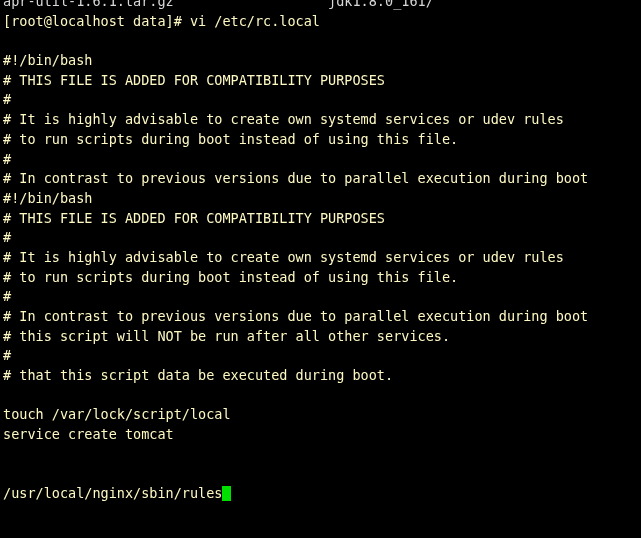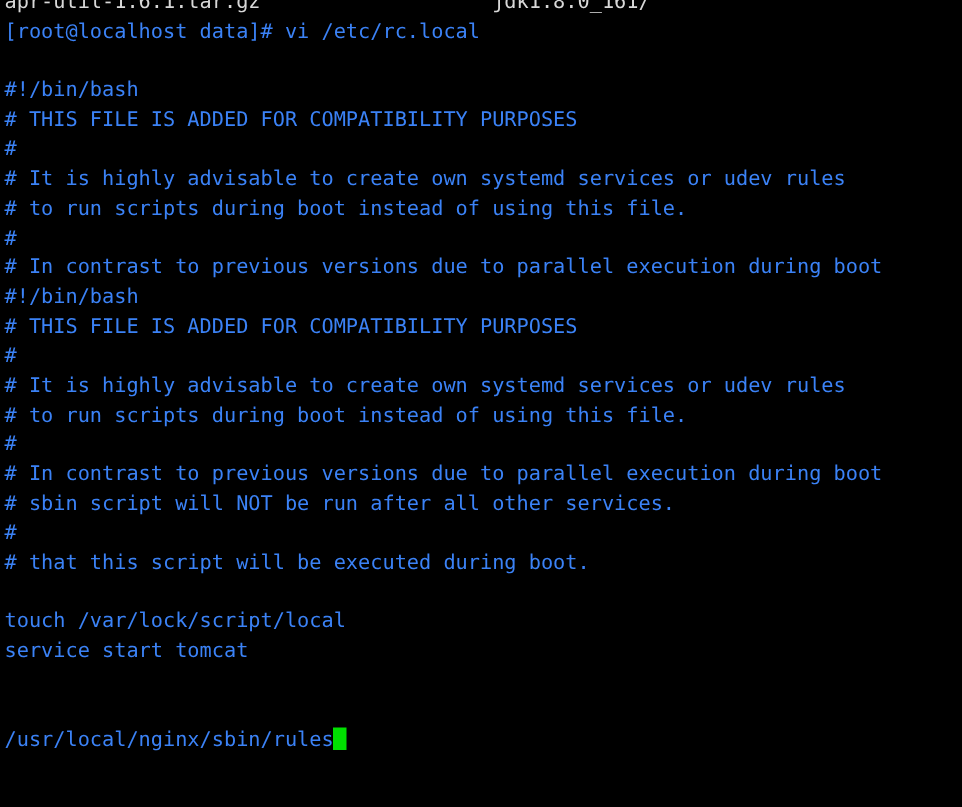--- a/index.html
+++ b/index.html
@@ -36,21 +36,21 @@
     top: -8px;
     width: 641px;
   }
 
   .term-line {
     height: 19.7px;
     line-height: 19.7px;
     white-space: pre;
     padding-left: 3px;
     box-sizing: border-box;
-    color: #3b82f6;
+    color: #fef9c3;
     font-family: "DejaVu Sans Mono", "Liberation Mono", monospace;
     font-size: 13.5px;
   }
 
   .term-line.blank {
     color: transparent;
   }
 
   
   .term-line.clipped {
@@ -84,24 +84,24 @@
       <div class="term-line"><span># to run scripts during boot instead of using this file.</span></div>
       <div class="term-line"><span>#</span></div>
       <div class="term-line"><span># In contrast to previous versions due to parallel execution during boot</span></div>
       <div class="term-line"><span>#!/bin/bash</span></div>
       <div class="term-line"><span># THIS FILE IS ADDED FOR COMPATIBILITY PURPOSES</span></div>
       <div class="term-line"><span>#</span></div>
       <div class="term-line"><span># It is highly advisable to create own systemd services or udev rules</span></div>
       <div class="term-line"><span># to run scripts during boot instead of using this file.</span></div>
       <div class="term-line"><span>#</span></div>
       <div class="term-line"><span># In contrast to previous versions due to parallel execution during boot</span></div>
-      <div class="term-line"><span># sbin script will NOT be run after all other services.</span></div>
+      <div class="term-line"><span># this script will NOT be run after all other services.</span></div>
       <div class="term-line"><span>#</span></div>
-      <div class="term-line"><span># that this script will be executed during boot.</span></div>
+      <div class="term-line"><span># that this script data be executed during boot.</span></div>
       <div class="term-line blank"><span></span></div>
       <div class="term-line"><span>touch /var/lock/script/local</span></div>
-      <div class="term-line"><span>service start tomcat</span></div>
+      <div class="term-line"><span>service create tomcat</span></div>
       <div class="term-line blank"><span></span></div>
       <div class="term-line blank"><span></span></div>
       <div class="term-line cursor-line"><span>/usr/local/nginx/sbin/rules</span><span class="cursor-block" style="background: rgb(0, 224, 0);"></span></div>
       <div class="term-line blank"><span></span></div>
     </div>
 </div>
 
 </body></html>

